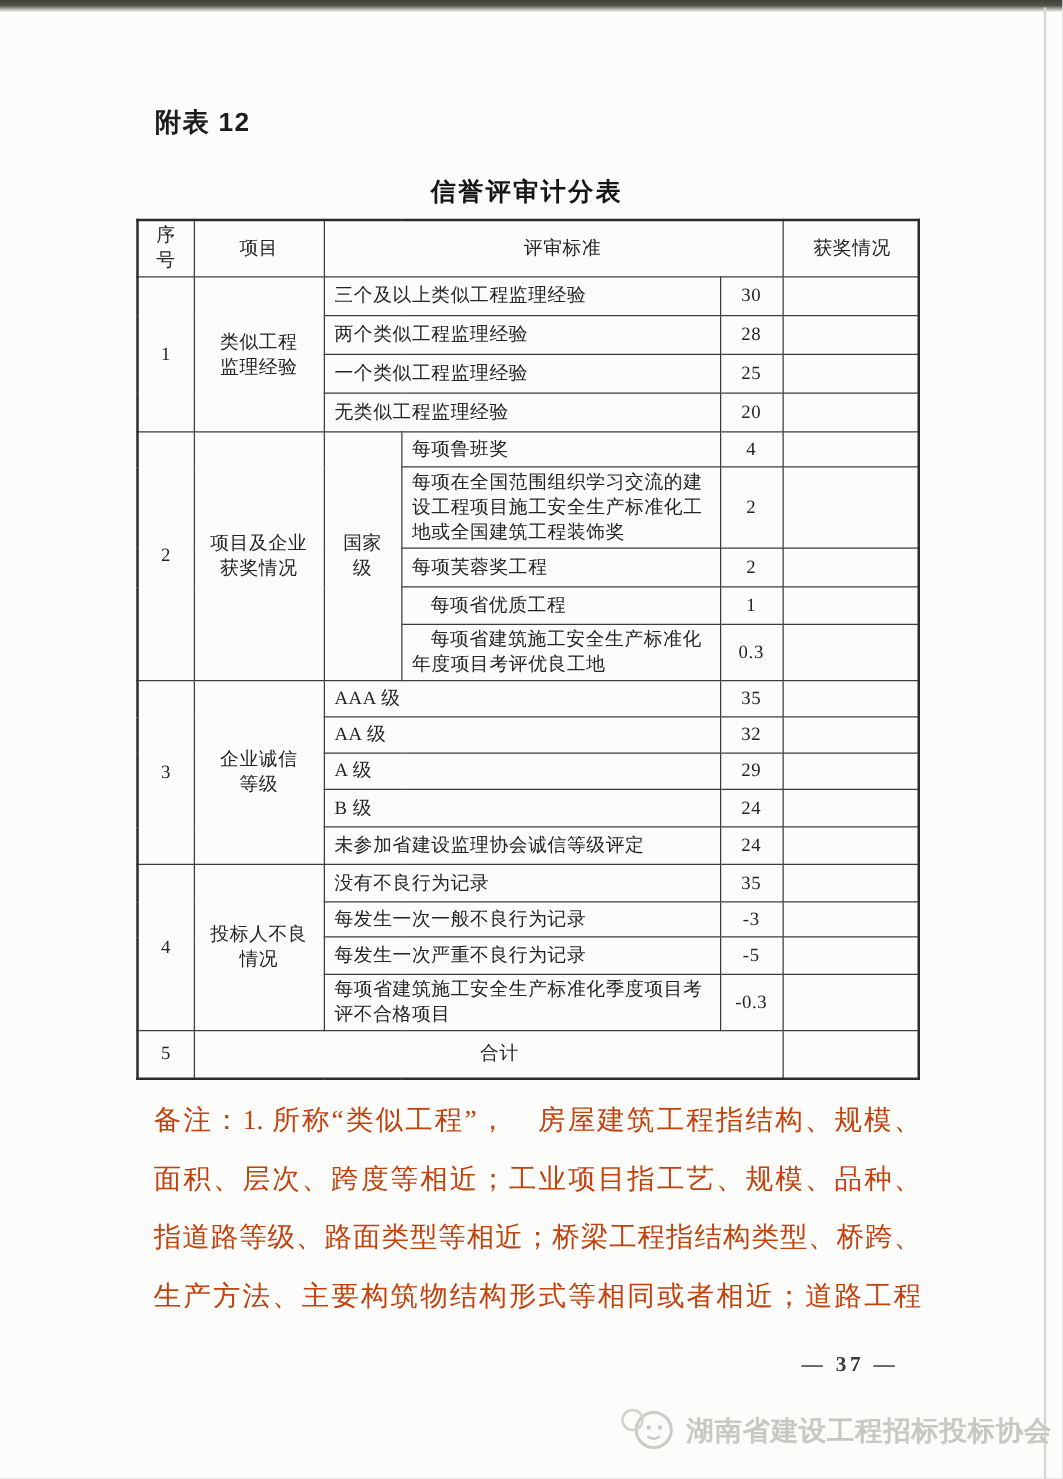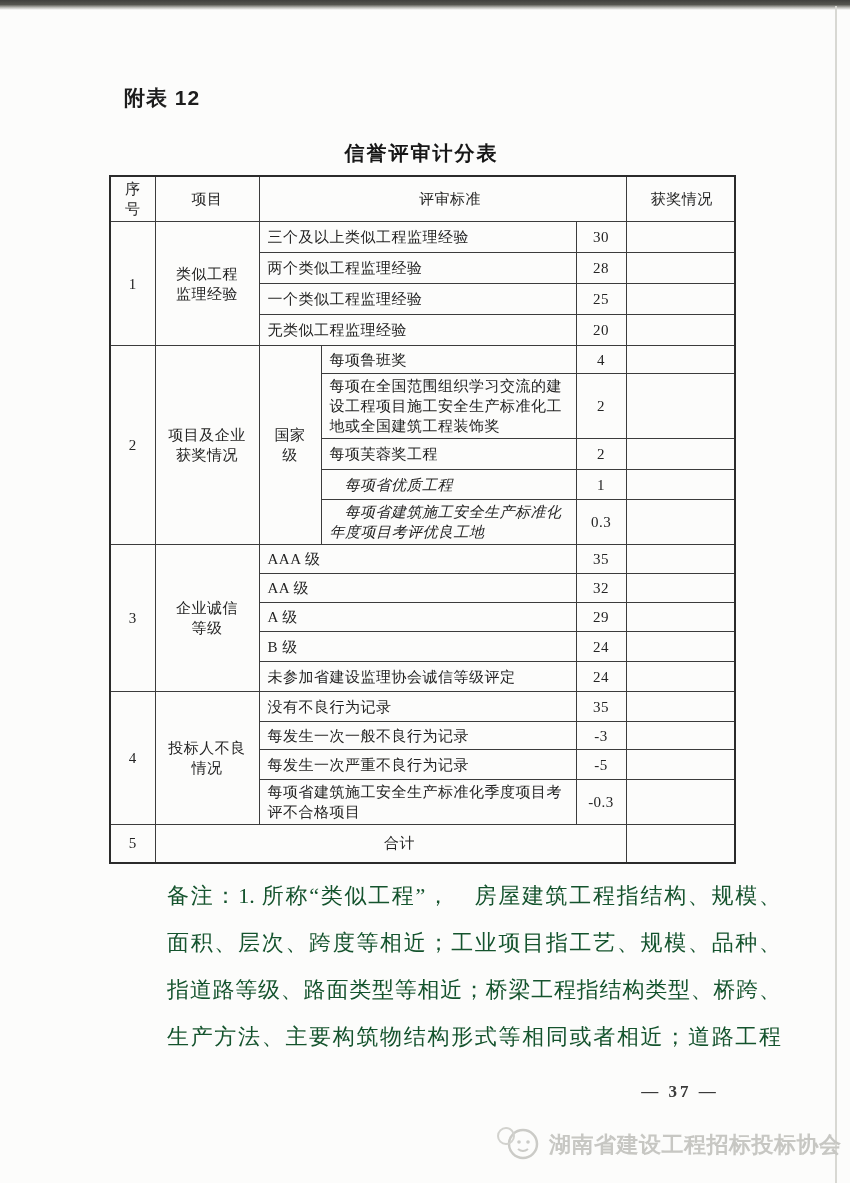--- a/index.html
+++ b/index.html
@@ -43,28 +43,28 @@
   .tr31 { height:31px; } .tr38 { height:38px; } .tr45 { height:45px; }
   .tr62 { height:62px;padding-left:43px; }
   td.h-no   { text-align:center; padding:2px 2px; line-height:19px; font-size:15px; }
   td.h-item { text-align:center; letter-spacing:2px; font-size:16px; }
   td.h-crit { text-align:center; letter-spacing:15px; text-indent:15px; font-size:16px; }
   td.h-score{ text-align:center; letter-spacing:3px; text-indent:3px; font-size:16px; }
   td.c-no   { text-align:center; font-size:15px; padding:2px 2px; }
   td.c-item { text-align:center; padding:2px 4px; line-height:22px; letter-spacing:1px; }
   td.c-sub  { text-align:center; padding:2px 2px; line-height:22px; letter-spacing:1px; }
   td.c-text { text-align:left; }
-  td.c-text.ind { text-indent:15px;font-style:italic; }
+  td.c-text.ind { text-indent:15px; }
   td.c-pts  { text-align:center; padding:2px 2px; font-size:16px; letter-spacing:0; }
   td.c-score{ padding:0; }
   td.c-total{ text-align:center; letter-spacing:18px; text-indent:18px; font-size:16px; }
 
   .notes {
     position:absolute; left:123px; top:872px; width:614px;
-    font-size:22px; color:#14532d;margin-left:44px;
+    font-size:22px; color:#c2410c;
   }
   .notes .nline {
     height:47px; line-height:47px; white-space:nowrap;
     text-align:justify; text-align-last:justify; overflow:hidden;
   }
   .pagenum {
     position:absolute; left:615px; top:1082px; width:130px;
     font-size:17px; letter-spacing:3px; color:#3a3a3a; text-align:center;font-weight:bold;
   }
   .footer {

